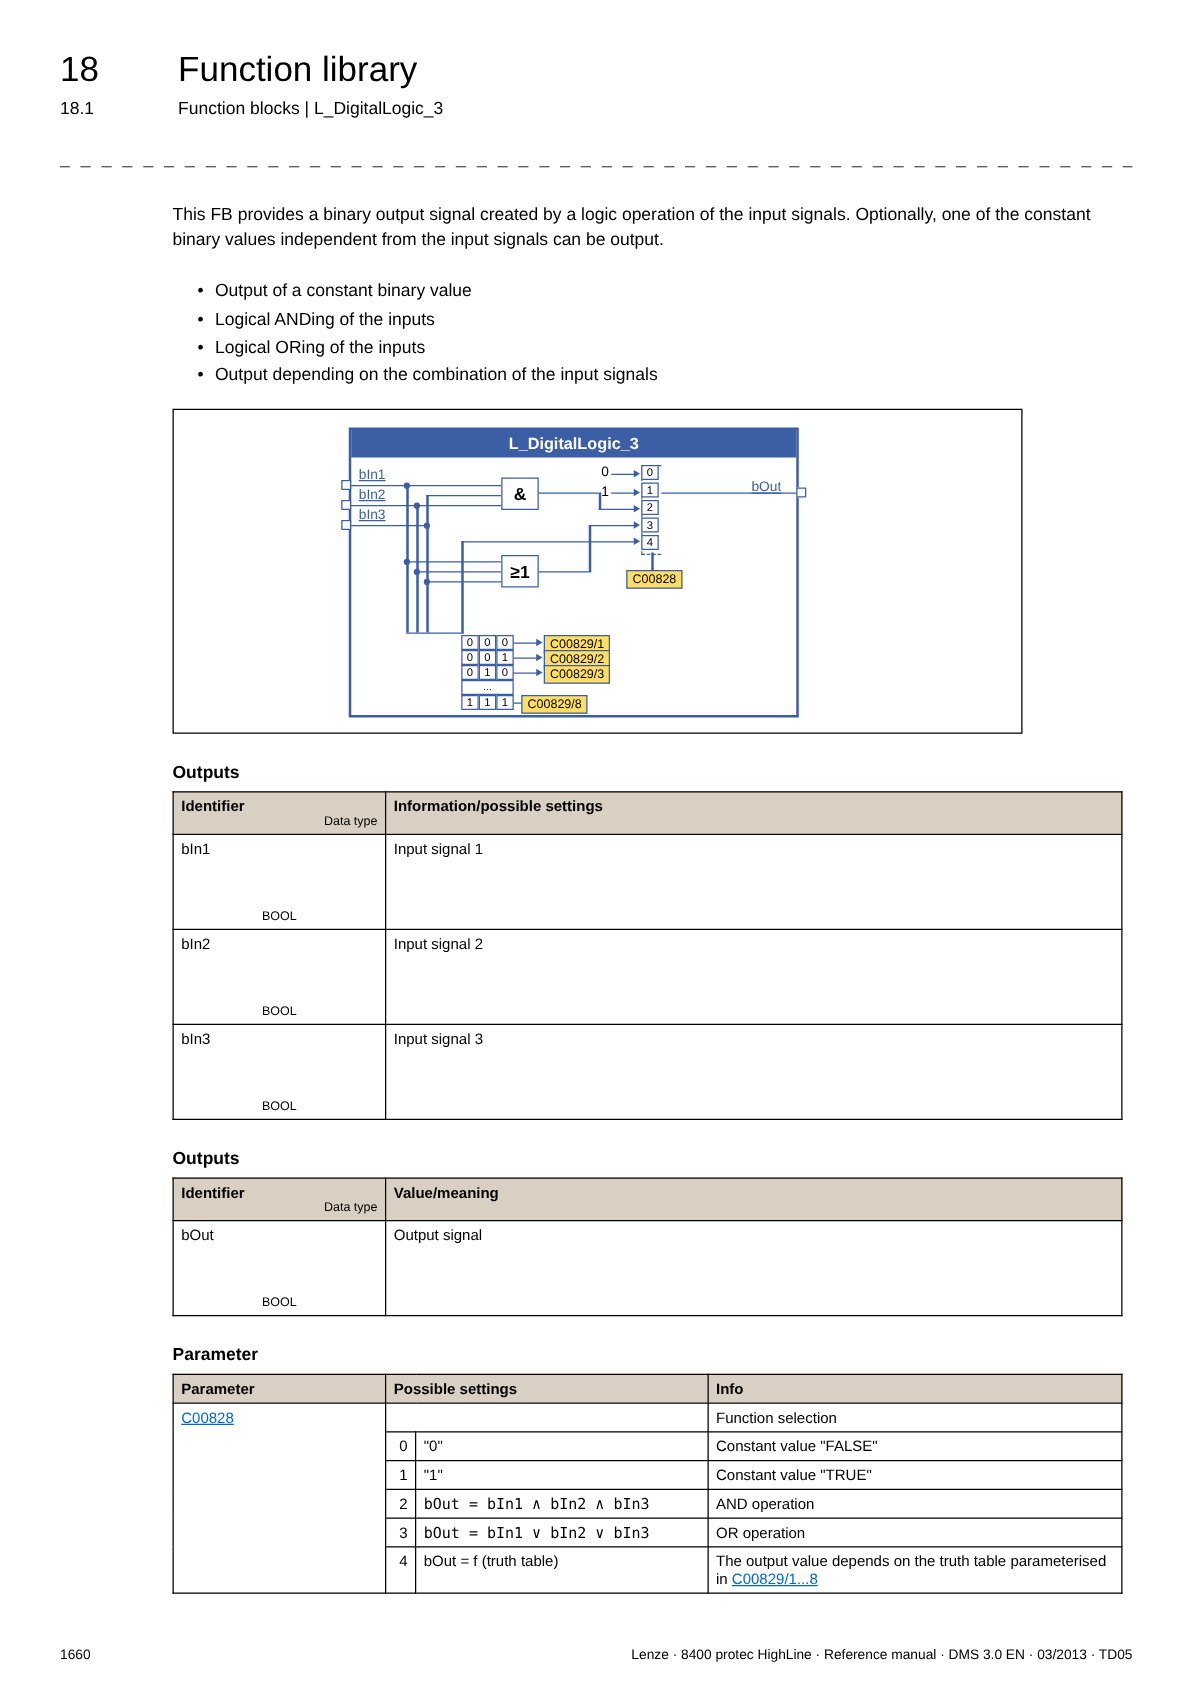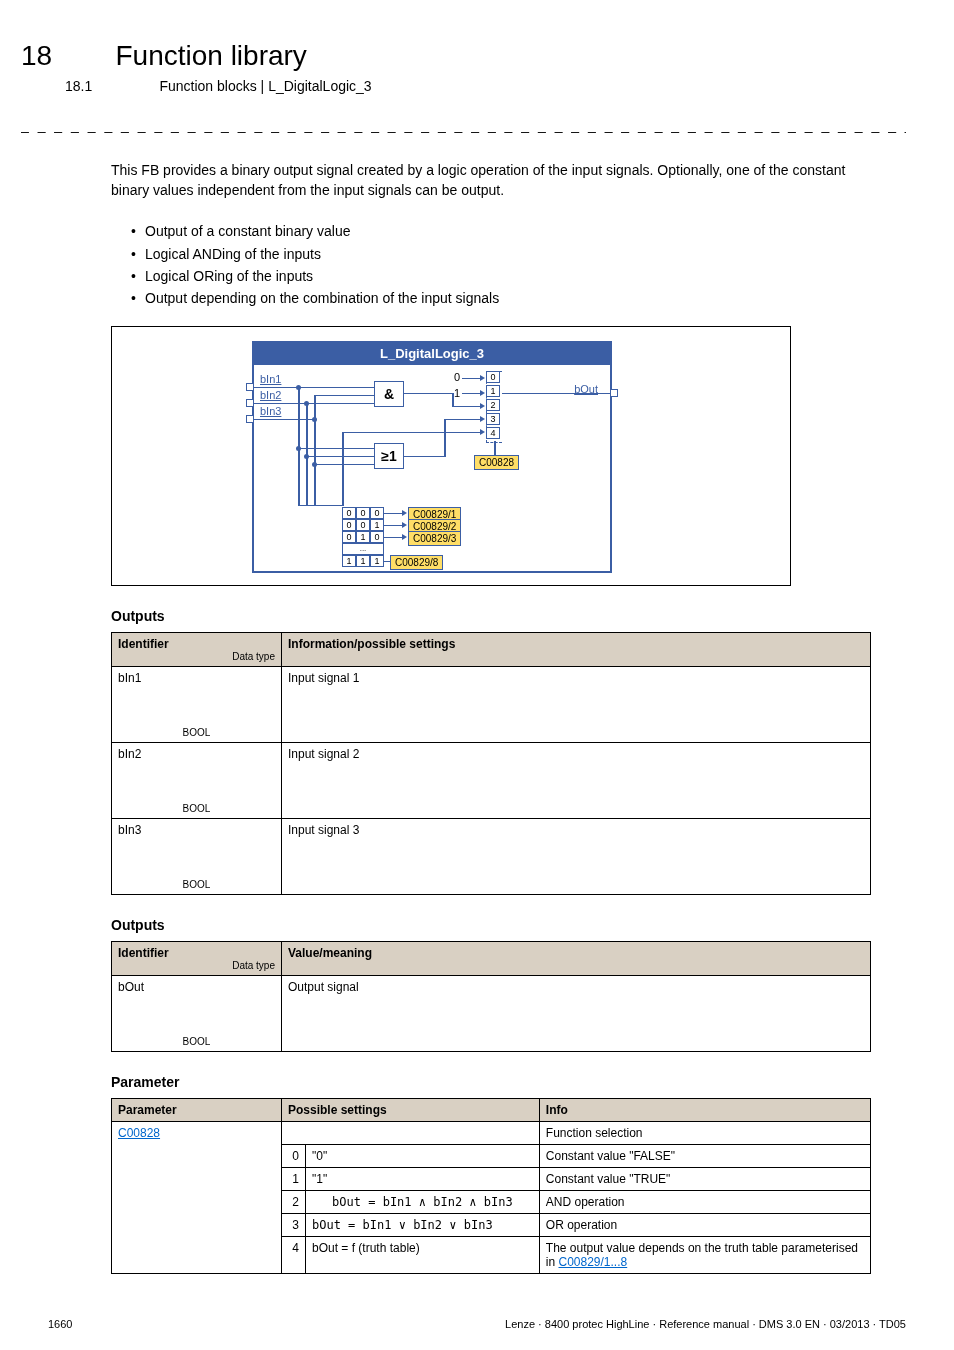--- a/index.html
+++ b/index.html
@@ -1,20 +1,20 @@
 <!DOCTYPE html>
 <html><head>
 <meta charset="utf-8">
 <style>
   * { box-sizing: border-box; margin: 0; padding: 0; }
   html, body { width: 954px; height: 1350px; font-family: Arial, Helvetica, sans-serif; background: #fff; color: #000; }
-  .page { padding: 40px 48px 20px 21px; position: relative; height: 100%; }
+  .page { padding: 40px 48px 20px 48px; position: relative; height: 100%; }
   .hdr-num { font-size: 28px; font-weight: 400; display: inline-block; width: 90px; }
   .hdr-title { font-size: 28px; font-weight: 400; display: inline-block; }
-  .sub-num { font-size: 14px; display: inline-block; width: 90px; margin-top: 6px; margin-left: 44px; }
+  .sub-num { font-size: 14px; display: inline-block; width: 90px; margin-top: 6px; }
   .sub-title { font-size: 14px; display: inline-block; }
   .dashes { margin: 22px 0 28px 0; font-size: 14px; letter-spacing: 2.5px; white-space: nowrap; overflow: hidden; color: #000; }
   .sec-num { font-size: 14px; font-weight: 700; display: inline-block; width: 90px; }
   .sec-title { font-size: 14px; font-weight: 700; display: inline-block; }
   .body-text { margin-left: 90px; font-size: 14px; line-height: 1.4; margin-top: 14px; max-width: 760px; }
   .bullets { margin-left: 110px; margin-top: 20px; }
   .bullets li { font-size: 14px; line-height: 1.6; list-style: none; position: relative; padding-left: 14px; }
   .bullets li::before { content: "•"; position: absolute; left: 0; }
 
   .diagram-frame { margin: 16px 0 0 90px; width: 680px; height: 260px; border: 1.5px solid #000; position: relative; background: #fff; }
@@ -240,21 +240,21 @@
       <td>"0"</td>
       <td>Constant value "FALSE"</td>
     </tr>
     <tr>
       <td style="text-align:right;">1</td>
       <td>"1"</td>
       <td>Constant value "TRUE"</td>
     </tr>
     <tr>
       <td style="text-align:right;">2</td>
-      <td style="font-family:monospace;text-align:center;">bOut = bIn1 ∧ bIn2 ∧ bIn3</td>
+      <td style="font-family:monospace;">bOut = bIn1 ∧ bIn2 ∧ bIn3</td>
       <td>AND operation</td>
     </tr>
     <tr>
       <td style="text-align:right;">3</td>
       <td style="font-family:monospace;">bOut = bIn1 ∨ bIn2 ∨ bIn3</td>
       <td>OR operation</td>
     </tr>
     <tr>
       <td style="text-align:right;">4</td>
       <td>bOut = f (truth table)</td>

